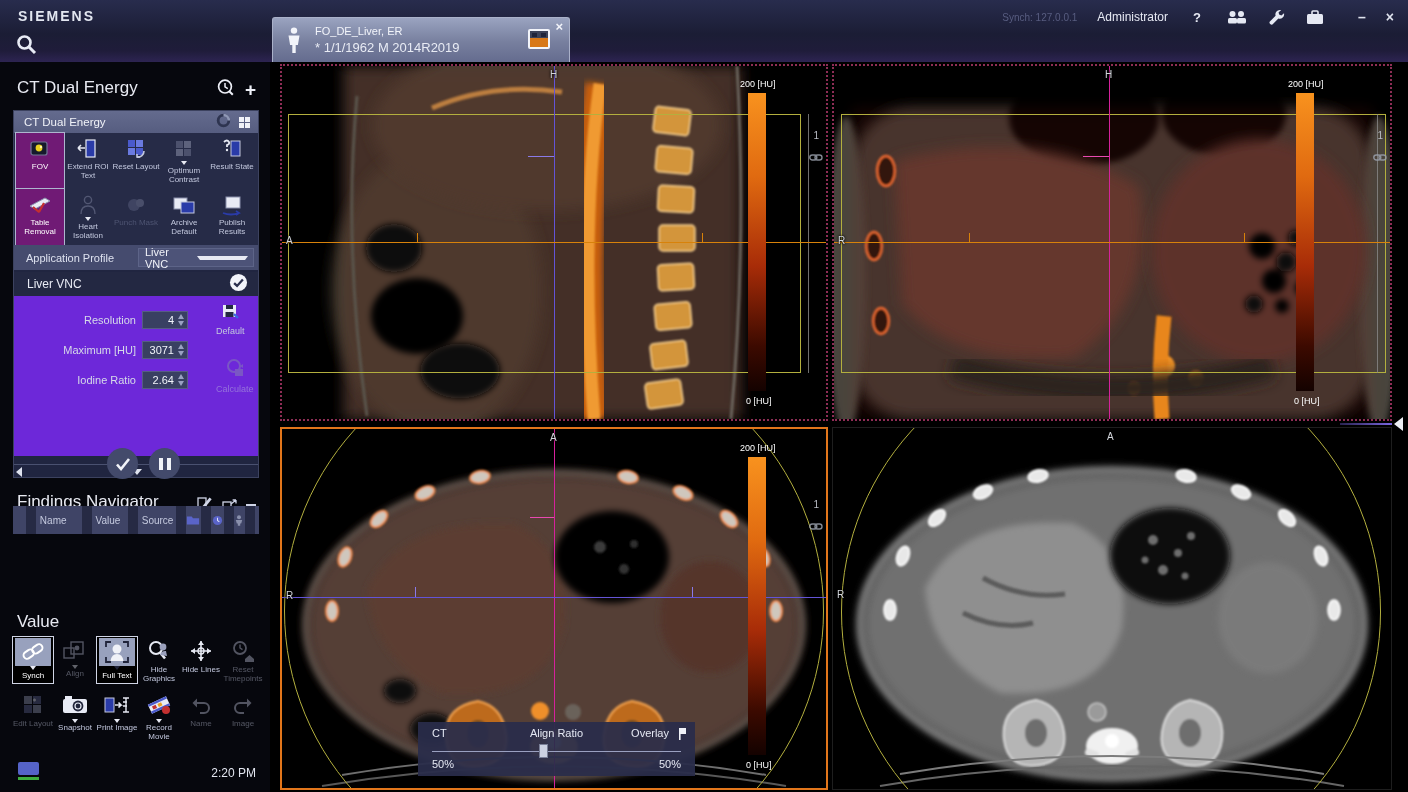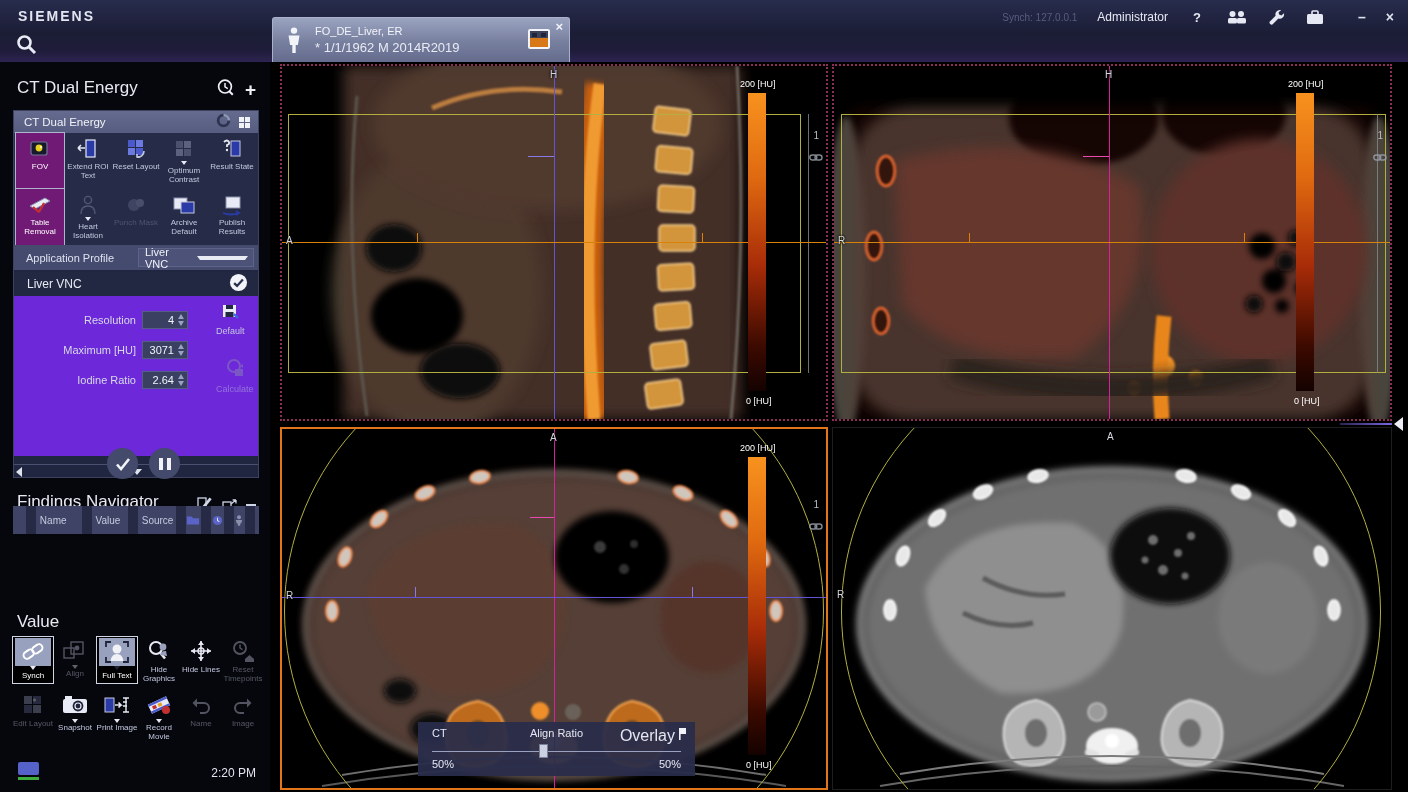--- a/index.html
+++ b/index.html
@@ -124,21 +124,21 @@
 .tickup:before{content:"";position:absolute;left:-3.5px;top:-5px;width:0;height:0;border-left:4px solid transparent;border-right:4px solid transparent}
 .hseg{position:absolute;height:1px}
 .vseg{position:absolute;width:1px}
 
 .collapse-line{position:absolute;left:1070px;top:361px;width:52px;height:2px;background:linear-gradient(90deg,#2a2452,#7a66e0)}
 .collapse-arrow{position:absolute;left:1124px;top:355px;width:0;height:0;border-top:7px solid transparent;border-bottom:7px solid transparent;border-right:9px solid #eceef4;cursor:pointer}
 
 .mix-panel{position:absolute;left:148px;top:660px;width:277px;height:54px;background:rgba(41,45,74,.94);z-index:5}
 .mix-title{position:absolute;left:0;right:0;top:5px;text-align:center;color:#e4e7f2;font-size:11px}
 .mix-left-lbl{position:absolute;left:14px;top:5px;color:#e4e7f2;font-size:11px}
-.mix-right-lbl{position:absolute;right:20px;top:5px;color:#e4e7f2;font-size:16px}
+.mix-right-lbl{position:absolute;right:26px;top:5px;color:#e4e7f2;font-size:11px}
 .mix-pin{position:absolute;right:8px;top:4px;cursor:pointer}
 .mix-track{position:absolute;left:14px;right:14px;top:29px;height:1px;background:#9aa0c0;cursor:pointer}
 .mix-handle{position:absolute;left:121px;top:22px;width:9px;height:14px;background:#cdd2e2;border:1px solid #7a8098;cursor:pointer}
 .mix-left-val{position:absolute;left:14px;top:36px;color:#e4e7f2;font-size:11px}
 .mix-right-val{position:absolute;right:14px;top:36px;color:#e4e7f2;font-size:11px}
 </style>
 </head>
 <body>
 
 <header class="topbar">

